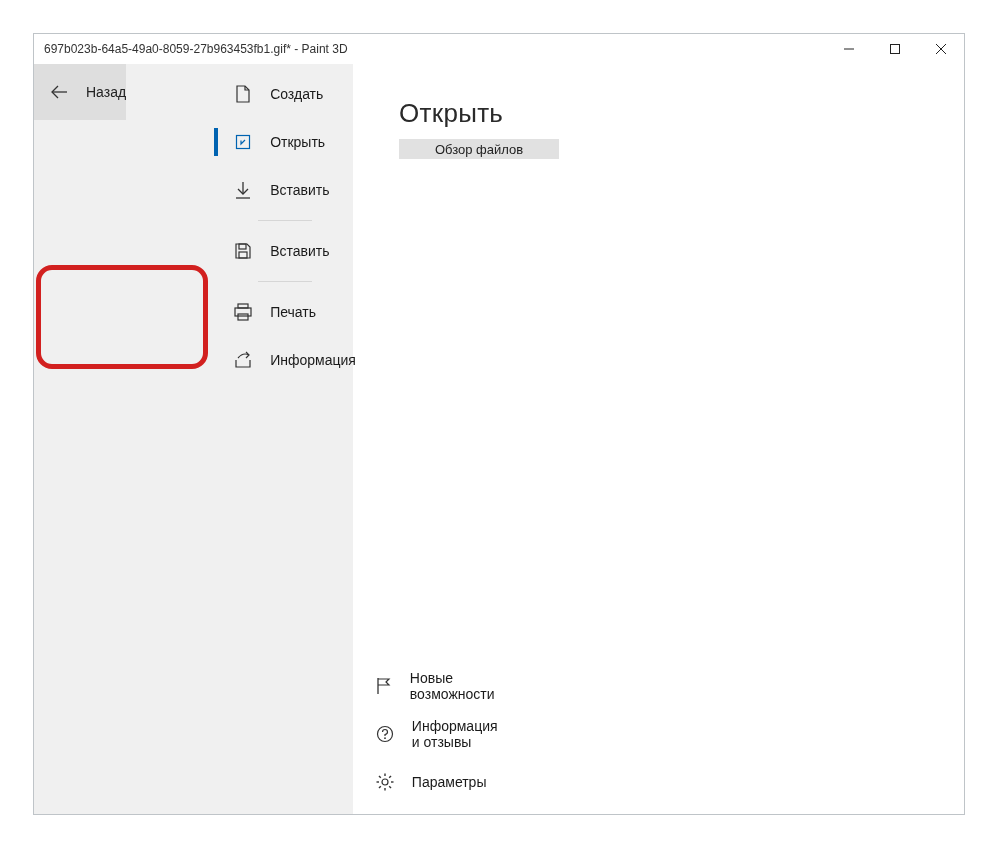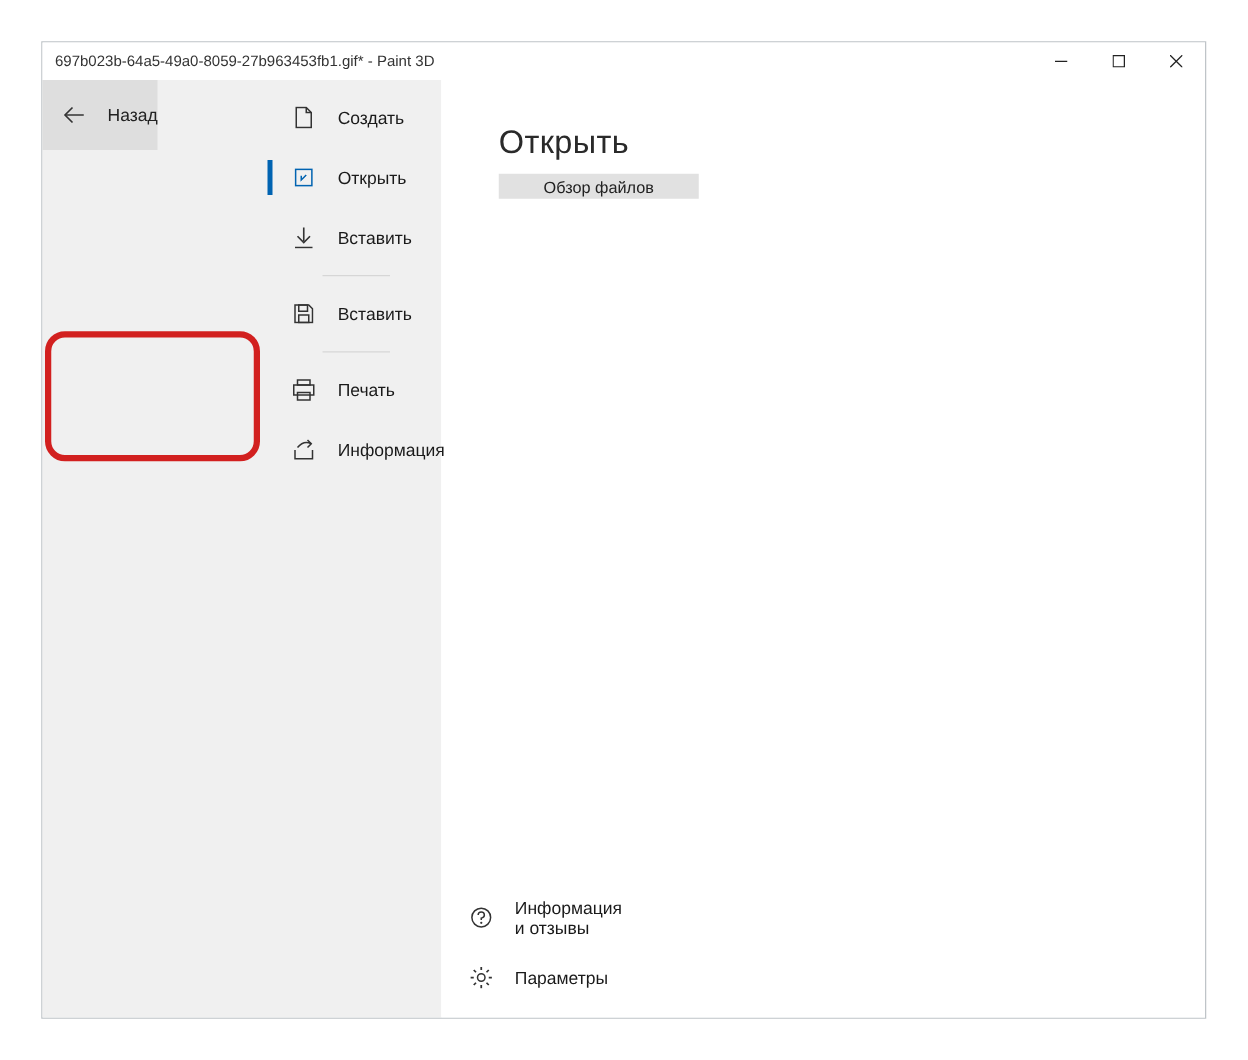--- a/index.html
+++ b/index.html
@@ -171,20 +171,29 @@
               </svg>
           </span>
           <span>Информация</span>
         </div>
 
       </div>
 
       <div class="bottom-list">
         <div class="sidebar-divider" style="margin-bottom:6px;"></div>
 
+        <div class="menu-item">
+          <span class="icon">
+            <svg width="16" height="18" viewBox="0 0 16 18">
+                <line x1="2" y1="1" x2="2" y2="17" stroke="#333" stroke-width="1.3"></line>
+                <path d="M2 2 H13 L10 5 L13 8 H2" fill="none" stroke="#333" stroke-width="1.2"></path>
+              </svg>
+          </span>
+          <span>Новые возможности</span>
+        </div>
 
         <div class="menu-item">
           <span class="icon">
             <svg width="18" height="18" viewBox="0 0 18 18">
                 <circle cx="9" cy="9" r="7.5" fill="none" stroke="#333" stroke-width="1.2"></circle>
                 <path d="M6.5 7 Q6.5 4.5 9 4.5 Q11.5 4.5 11.5 7 Q11.5 9 9 9.5 V11" fill="none" stroke="#333" stroke-width="1.2"></path>
                 <circle cx="9" cy="13.2" r="0.9" fill="#333"></circle>
               </svg>
           </span>
           <span>Информация и отзывы</span>

